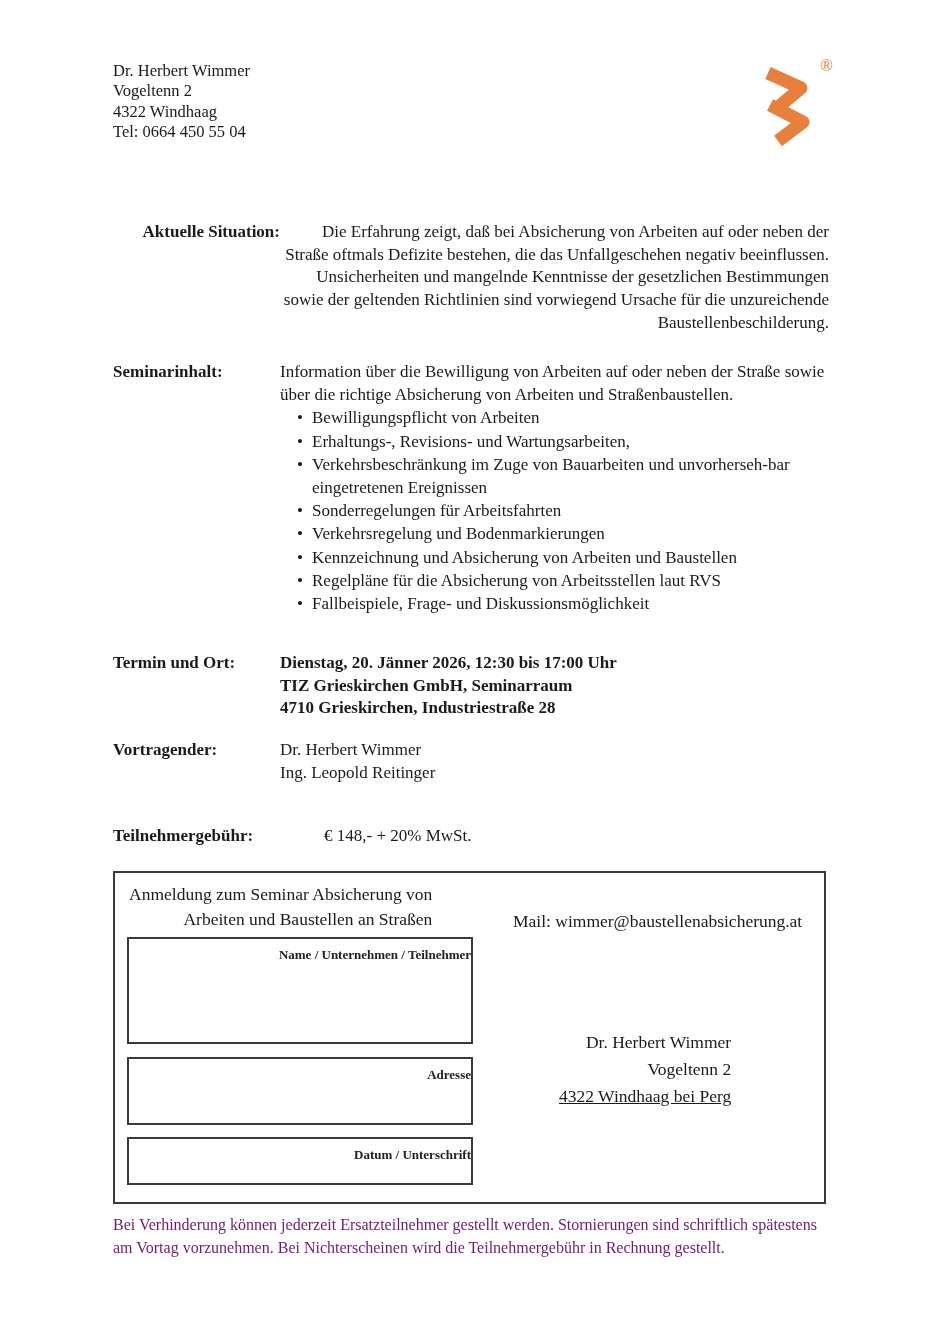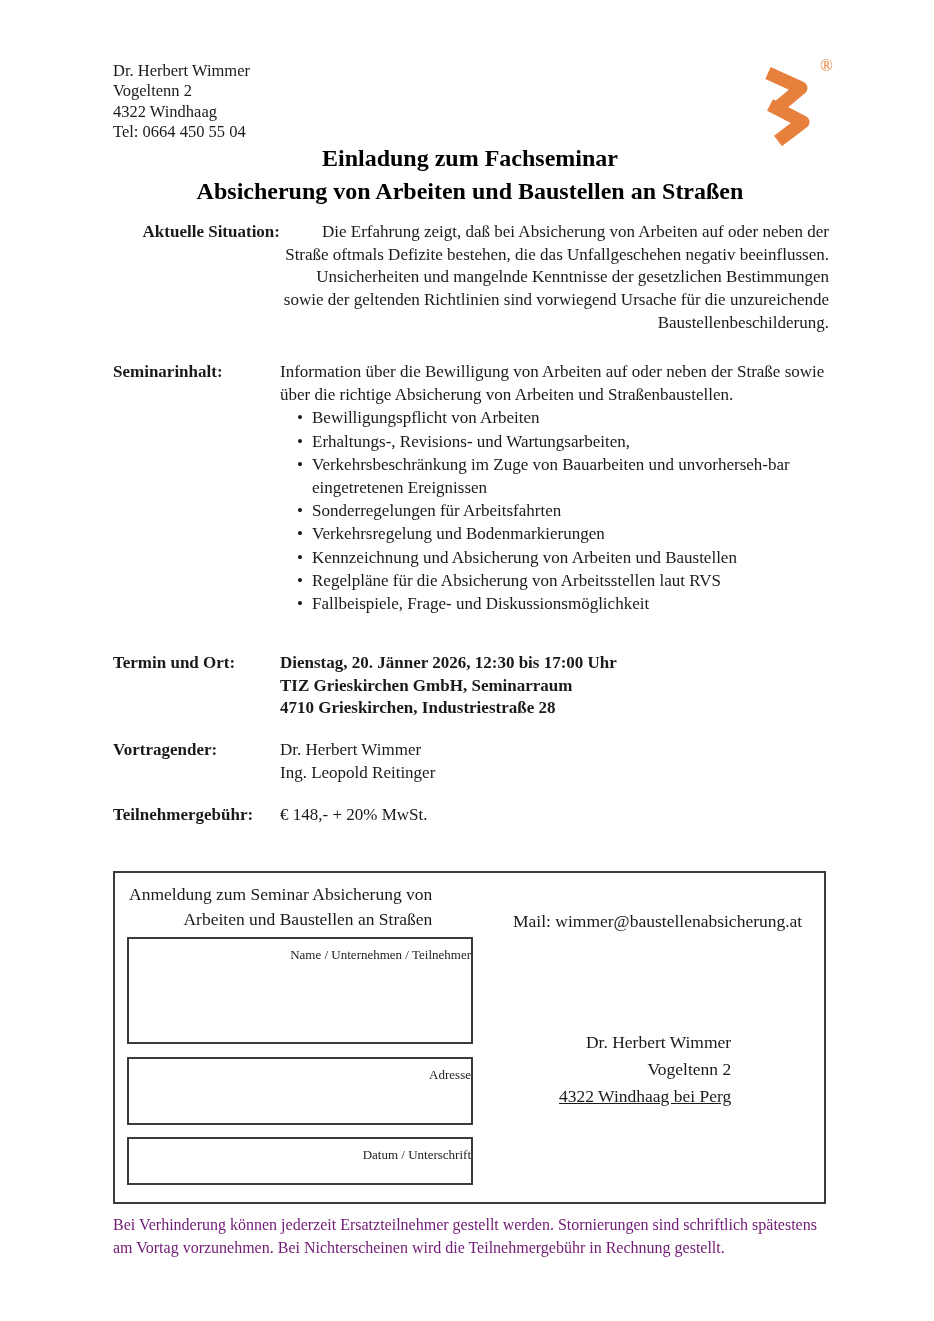--- a/index.html
+++ b/index.html
@@ -67,21 +67,21 @@
     display: grid;
     grid-template-columns: 167px 1fr;
     font-size: 17px;
     line-height: 22.7px;
   }
   .section .label { font-weight: bold; white-space: nowrap; }
   .sec-aktuelle { top: 213px; text-align: right; }
   .sec-inhalt   { top: 353px; }
   .sec-termin   { top: 644px; }
   .sec-vortrag  { top: 731px; }
-  .sec-gebuehr  { top: 796px; }
+  .sec-gebuehr  { top: 817px; gap: 44px; }
   .sec-termin .content { font-weight: bold; }
 
   .bullets {
     margin: 0;
     padding: 0 0 0 17px;
     list-style: none;
   }
   .bullets li {
     position: relative;
     padding-left: 15px;
@@ -124,20 +124,21 @@
     left: 12px;
     width: 346px;
     border: 2px solid #3a3a3a;
     background: #ffffff;
     box-sizing: border-box;
   }
   .field .field-label {
     font-size: 13px;
     color: #222;
     padding: 8px 0 0 10px;
+    font-weight: bold;
   }
   .field-name   { top: 64px;  height: 107px; }
   .field-adresse{ top: 184px; height: 68px; }
   .field-datum  { top: 264px; height: 48px; }
 
   .form-contact {
     position: absolute;
     left: 444px;
     top: 156px;
     font-size: 17.5px;
@@ -169,24 +170,20 @@
   </div>
 
   <div class="logo">
     <svg width="54" height="82" viewBox="0 0 54 82">
       <path d="M5 9 L38 24 L13 45" fill="none" stroke="#E8803D" stroke-width="13" stroke-linejoin="round" stroke-linecap="butt"></path>
       <path d="M7 41 L40 58 L15 77" fill="none" stroke="#E8803D" stroke-width="13" stroke-linejoin="round" stroke-linecap="butt"></path>
     </svg>
     <span class="reg-mark">®</span>
   </div>
 
-  <div class="title-block">
-    <div>Einladung zum Fachseminar</div>
-    <div>Absicherung von Arbeiten und Baustellen an Straßen</div>
-  </div>
 
   <div class="section sec-aktuelle">
     <div class="label">Aktuelle Situation:</div>
     <div class="content">Die Erfahrung zeigt, daß bei Absicherung von Arbeiten auf oder neben der Straße oftmals Defizite bestehen, die das Unfallgeschehen negativ beeinflussen. Unsicherheiten und mangelnde Kenntnisse der gesetzlichen Bestimmungen sowie der geltenden Richtlinien sind vorwiegend Ursache für die unzureichende Baustellenbeschilderung.</div>
   </div>
 
   <div class="section sec-inhalt">
     <div class="label">Seminarinhalt:</div>
     <div class="content">
       <div>Information über die Bewilligung von Arbeiten auf oder neben der Straße sowie über die richtige Absicherung von Arbeiten und Straßenbaustellen.</div>

